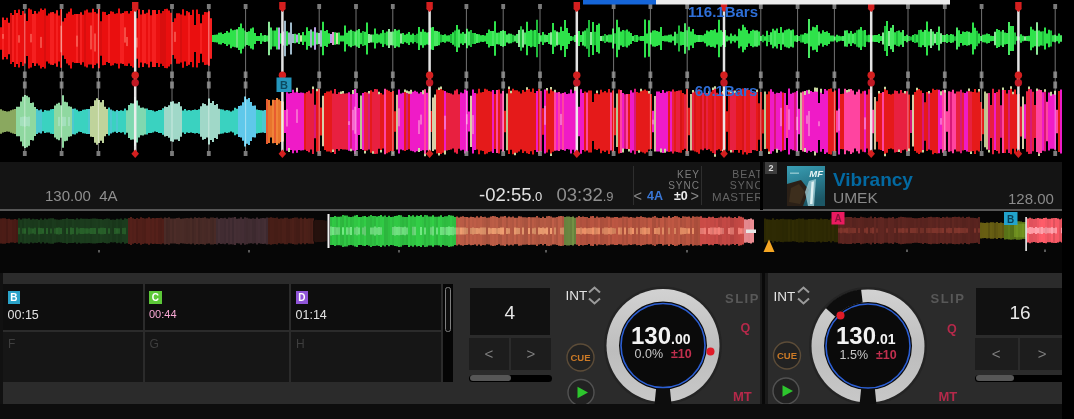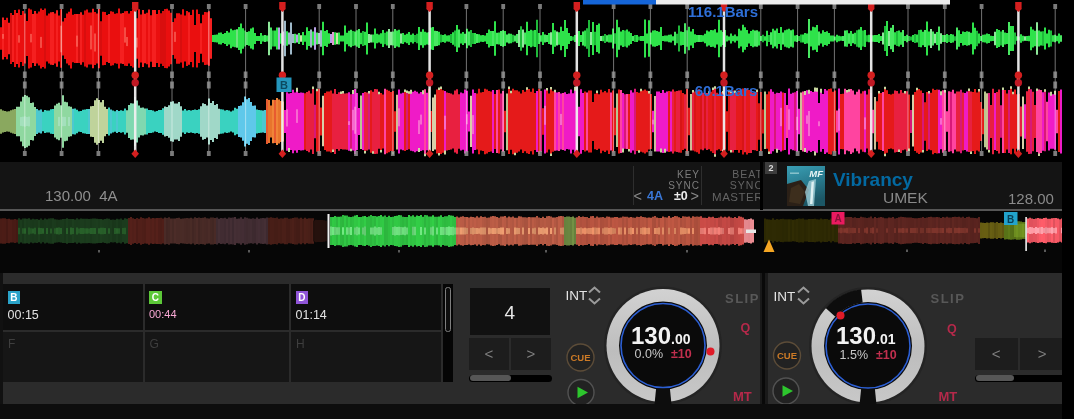--- a/index.html
+++ b/index.html
@@ -202,20 +202,22 @@
 <text x="723" y="17" font-size="15" font-weight="bold" fill="#2e6fd8" text-anchor="middle">116.1Bars</text>
 <text x="726" y="96" font-size="15" font-weight="bold" fill="#2e6fd8" text-anchor="middle">60.1Bars</text>
 <rect x="276.5" y="77.5" width="15" height="14.5" fill="#2496bc"></rect>
 <text x="284" y="89" font-size="11" font-weight="bold" fill="#0c4a60" text-anchor="middle">B</text>
 
 </svg>
 
 <div class="abs" style="left:0;top:162px;width:1074px;height:48px;background:#141414"></div>
 <div class="abs" style="left:0;top:209px;width:1074px;height:1.5px;background:#565656"></div>
 <div class="abs" style="left:45px;top:186.5px;font-size:15px;color:#8f8f8f">130.00&nbsp; 4A</div>
+<div class="abs" style="left:479px;top:184px;font-size:18.5px;color:#e2e2e2">-02:55<span style="font-size:13px">.0</span>
+<span style="color:#8f8f8f;margin-left:9px">03:32<span style="font-size:13px">.9</span></span></div>
 <div class="abs" style="left:632.5px;top:166px;width:1px;height:39px;background:#2e2e2e"></div>
 <div class="abs" style="left:700.5px;top:166px;width:1px;height:39px;background:#2e2e2e"></div>
 <div class="abs" style="left:633px;top:169px;width:67px;text-align:right;font-size:10px;color:#7d7d7d;letter-spacing:1px;line-height:11px">KEY<br>SYNC</div>
 <div class="abs" style="left:633.5px;top:188px;font-size:14.5px;color:#8a8a8a">&lt;</div>
 <div class="abs" style="left:647px;top:189px;font-size:12.5px;font-weight:bold;color:#3a78d8">4A</div>
 <div class="abs" style="left:674px;top:189px;font-size:12.5px;font-weight:bold;color:#ececec">±0</div>
 <div class="abs" style="left:690.5px;top:188px;font-size:14.5px;color:#8a8a8a">&gt;</div>
 <div class="abs" style="left:701px;top:169px;width:62px;text-align:right;font-size:10.5px;color:#646464;letter-spacing:1px;line-height:11px">BEAT<br>SYNC</div>
 <div class="abs" style="left:701px;top:191px;width:62px;text-align:right;font-size:11.5px;color:#646464;letter-spacing:0.5px">MASTER</div>
 
@@ -231,21 +233,21 @@
       </defs>
 <rect width="38" height="40" fill="url(#aa)"></rect>
 <path d="M0 18 L14 14 L22 24 L16 40 L0 40 Z" fill="#2b2017"></path>
 <path d="M4 22 L12 18 L18 26 L13 38 L2 36 Z" fill="#3d2e1d"></path>
 <path d="M22 15 L29 13 L27 40 L21 40 L18 26 Z" fill="#9fcdd6" opacity="0.8"></path>
 <path d="M24.5 16 L27 15.3 L25.5 38 L23 38 Z" fill="#ddf0f2"></path>
 <text x="36" y="11" font-size="9.5" font-weight="bold" font-style="italic" fill="#e8f4f4" text-anchor="end">MF</text>
 <rect x="3" y="6.5" width="9" height="1.4" fill="#8fc7d0"></rect>
 </svg>
 <div class="abs" style="left:833px;top:169px;font-size:19px;font-weight:bold;color:#0369a1">Vibrancy</div>
-<div class="abs" style="left:883px;top:189px;font-size:15.5px;color:#8a8a8a">UMEK</div>
+<div class="abs" style="left:833px;top:189px;font-size:15.5px;color:#8a8a8a">UMEK</div>
 <div class="abs" style="left:1008px;top:189.5px;font-size:15px;color:#8a8a8a;white-space:nowrap">128.00&nbsp;&nbsp;4A</div>
 
 <div class="abs" style="left:0;top:210.5px;width:1074px;height:62.5px;background:#060606"></div>
 <svg width="1074" height="63" style="position:absolute;left:0;top:210;filter:blur(0.4px)">
 <g transform="translate(0,-210)">
 <path stroke="#4a1c16" stroke-width="2" d="M1 218.6V243.4"></path>
 <path stroke="#4c1c16" stroke-width="2" d="M3 218.3V243.7"></path>
 <path stroke="#4b1c16" stroke-width="2" d="M5 218.3V243.7"></path>
 <path stroke="#441914" stroke-width="2" d="M7 219.1V242.9M17 219.5V242.5"></path>
 <path stroke="#4d1d17" stroke-width="2" d="M9 218.7V243.3M11 219.6V242.4M145 218.4V243.6"></path>
@@ -741,20 +743,21 @@
 
 <div class="abs" style="left:443px;top:283.5px;width:9.5px;height:98px;background:#050505"></div>
 <div class="abs" style="left:444.5px;top:287px;width:6.5px;height:45px;border:1px solid #7e7e7e;border-radius:2.5px;background:#0e0e0e"></div>
 
 <div class="abs" style="left:468.7px;top:286.5px;width:82.3px;height:49.2px;background:#111;border:1px solid #2b2b2b;color:#e8e8e8;font-size:19px;text-align:center;line-height:49px">4</div>
 <div class="abs" style="left:468.7px;top:337.5px;width:40.2px;height:32px;background:#1d1d1d;color:#808080;font-size:15px;text-align:center;line-height:32px">&lt;</div>
 <div class="abs" style="left:510.9px;top:337.5px;width:40.1px;height:32px;background:#1d1d1d;color:#808080;font-size:15px;text-align:center;line-height:32px">&gt;</div>
 <div class="abs" style="left:468.7px;top:374.7px;width:83.7px;height:7px;background:#000;border-radius:3.5px"></div>
 <div class="abs" style="left:469.5px;top:375.2px;width:41px;height:6px;background:#565656;border-radius:3px"></div>
 
+<div class="abs" style="left:975px;top:287px;width:90px;height:49.2px;background:#111;border:1px solid #2b2b2b;color:#e8e8e8;font-size:19px;text-align:center;line-height:49px">16</div>
 <div class="abs" style="left:975px;top:338px;width:42.5px;height:32px;background:#1d1d1d;color:#808080;font-size:15px;text-align:center;line-height:32px">&lt;</div>
 <div class="abs" style="left:1019.5px;top:338px;width:45.5px;height:32px;background:#1d1d1d;color:#808080;font-size:15px;text-align:center;line-height:32px">&gt;</div>
 <div class="abs" style="left:975px;top:374.5px;width:90px;height:7px;background:#000;border-radius:3.5px"></div>
 <div class="abs" style="left:975.8px;top:375px;width:38px;height:6px;background:#565656;border-radius:3px"></div>
 
 <div class="abs" style="left:565.5px;top:288px;font-size:13.5px;color:#e4e4e4">INT</div>
 <div class="abs" style="left:773.5px;top:288.5px;font-size:13.5px;color:#e4e4e4">INT</div>
 <div class="abs" style="left:725px;top:291px;font-size:13px;font-weight:bold;color:#585858;letter-spacing:1.5px">SLIP</div>
 <div class="abs" style="left:930.5px;top:291px;font-size:13px;font-weight:bold;color:#585858;letter-spacing:1.5px">SLIP</div>
 <div class="abs" style="left:740.5px;top:321px;font-size:12.5px;font-weight:bold;color:#b5294a">Q</div>

